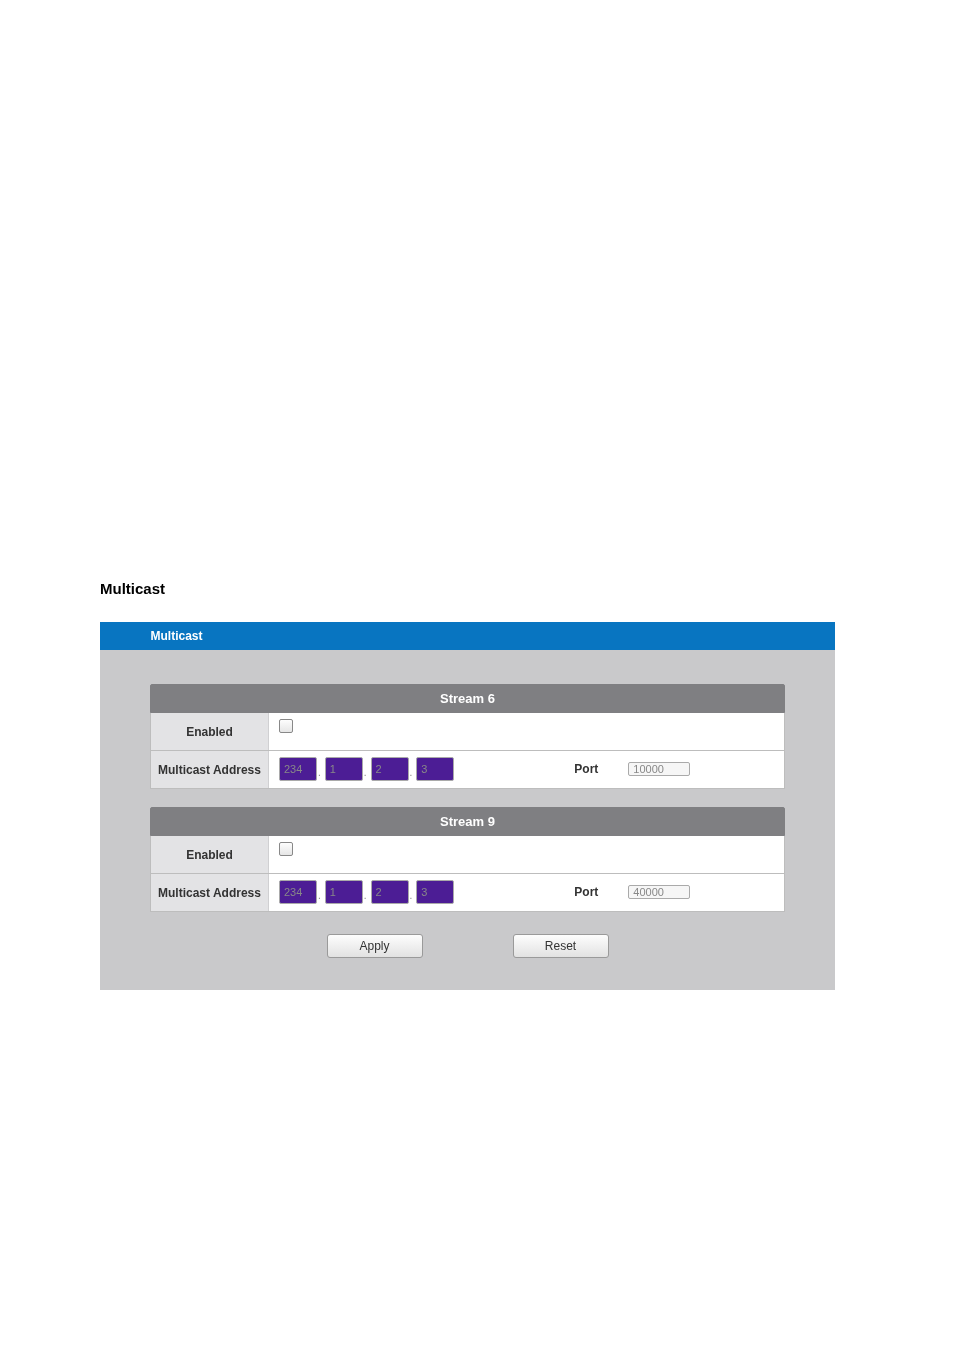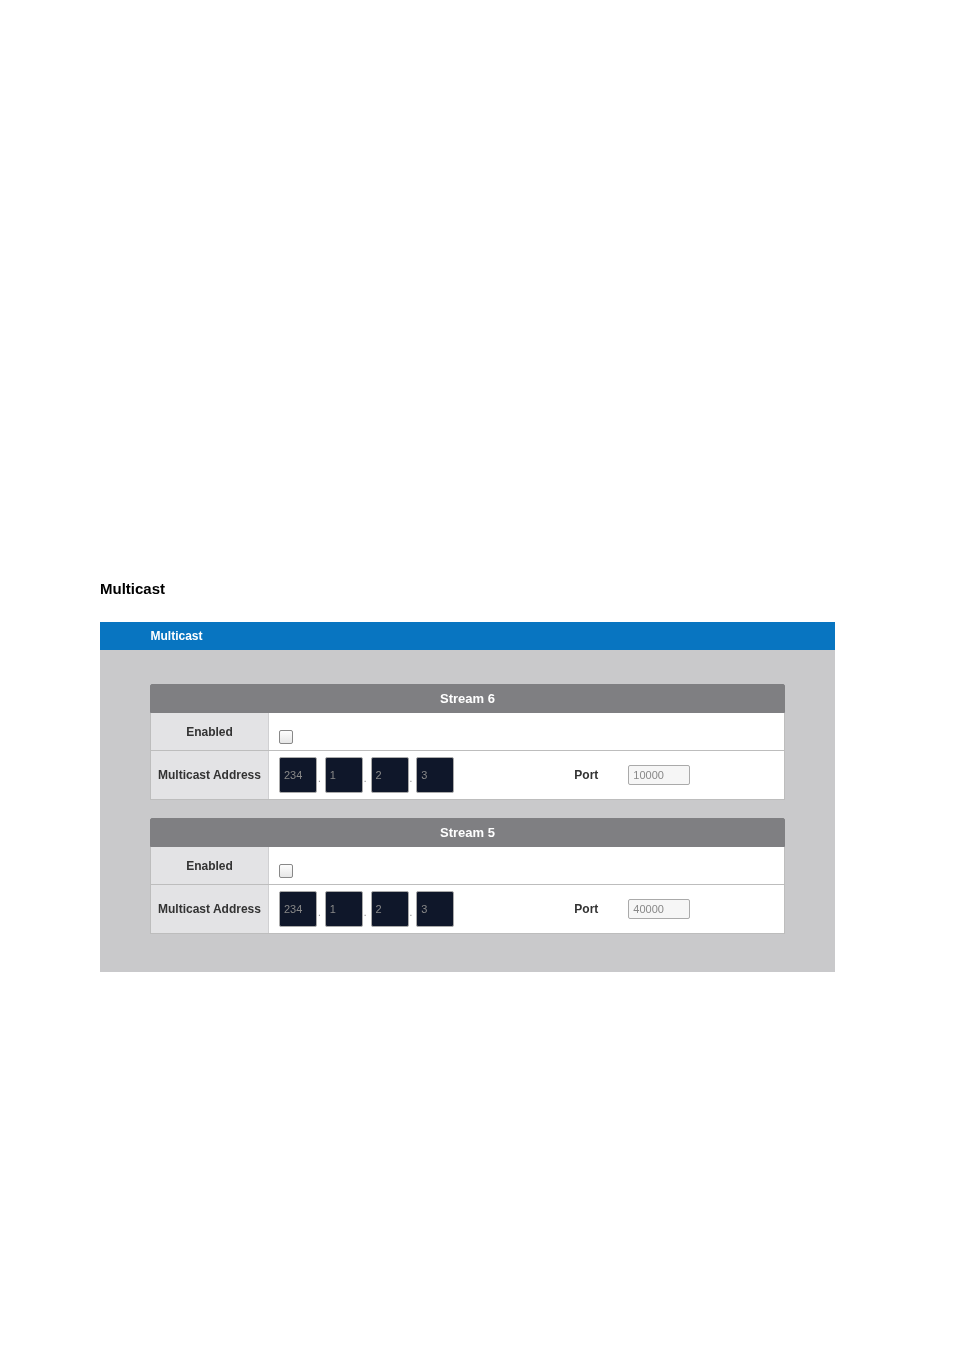--- a/index.html
+++ b/index.html
@@ -63,21 +63,21 @@
       font-size: 13px;
       font-weight: bold;
       text-align: center;
       padding: 6px 0;
       border: 1px solid #7f7f82;
       border-radius: 2px 2px 0 0;
     }
     .field-row {
       background: #fff;
       display: flex;
-      align-items: flex-end;
+      align-items: flex-start;
       border-left: 1px solid #bdbdbd;
       border-right: 1px solid #bdbdbd;
       border-bottom: 1px solid #bdbdbd;
       min-height: 38px;
     }
     .field-label {
       width: 118px;
       background: #e3e3e5;
       color: #333;
       font-size: 12px;
@@ -98,23 +98,23 @@
     }
     .checkbox {
       width: 14px;
       height: 14px;
       border: 1px solid #888;
       background: linear-gradient(#fdfdfd, #e6e6e6);
       border-radius: 2px;
     }
     .ip-input {
       width: 38px;
-      height: 36px;
+      height: 24px;
       border: 1px solid #aaa;
-      background: #0f172a;
+      background: #4c1d95;
       border-radius: 2px;
       font-size: 11px;
       color: #888;
       padding: 2px 4px;
       display: inline-flex;
       align-items: center;
     }
     .ip-dot {
       margin: 0 4px 0 1px;
       font-size: 10px;
@@ -124,21 +124,21 @@
     }
     .port-label {
       font-size: 12px;
       font-weight: bold;
       color: #333;
       margin-left: 120px;
       margin-right: 30px;
     }
     .port-input {
       width: 62px;
-      height: 20px;
+      height: 14px;
       border: 1px solid #aaa;
       background: #f6f6f6;
       border-radius: 2px;
       font-size: 11px;
       color: #888;
       padding: 2px 4px;
       display: inline-flex;
       align-items: center;
     }
     .button-row {
@@ -193,21 +193,21 @@
             <span class="ip-input">2</span>
             <span class="ip-dot">.</span>
             <span class="ip-input">3</span>
             <span class="port-label">Port</span>
             <span class="port-input">10000</span>
           </div>
         </div>
       </div>
 
       <div class="stream-block">
-        <div class="stream-header">Stream 5</div>
+        <div class="stream-header">Stream 9</div>
         <div class="field-row">
           <div class="field-label">Enabled</div>
           <div class="field-content">
             <div class="checkbox"></div>
           </div>
         </div>
         <div class="field-row">
           <div class="field-label">Multicast Address</div>
           <div class="field-content">
             <span class="ip-input">234</span>
@@ -216,16 +216,20 @@
             <span class="ip-dot">.</span>
             <span class="ip-input">2</span>
             <span class="ip-dot">.</span>
             <span class="ip-input">3</span>
             <span class="port-label">Port</span>
             <span class="port-input">40000</span>
           </div>
         </div>
       </div>
 
+      <div class="button-row">
+        <div class="btn">Apply</div>
+        <div class="btn">Reset</div>
+      </div>
 
     </div>
   </div>
 </div>
 
 </body></html>

